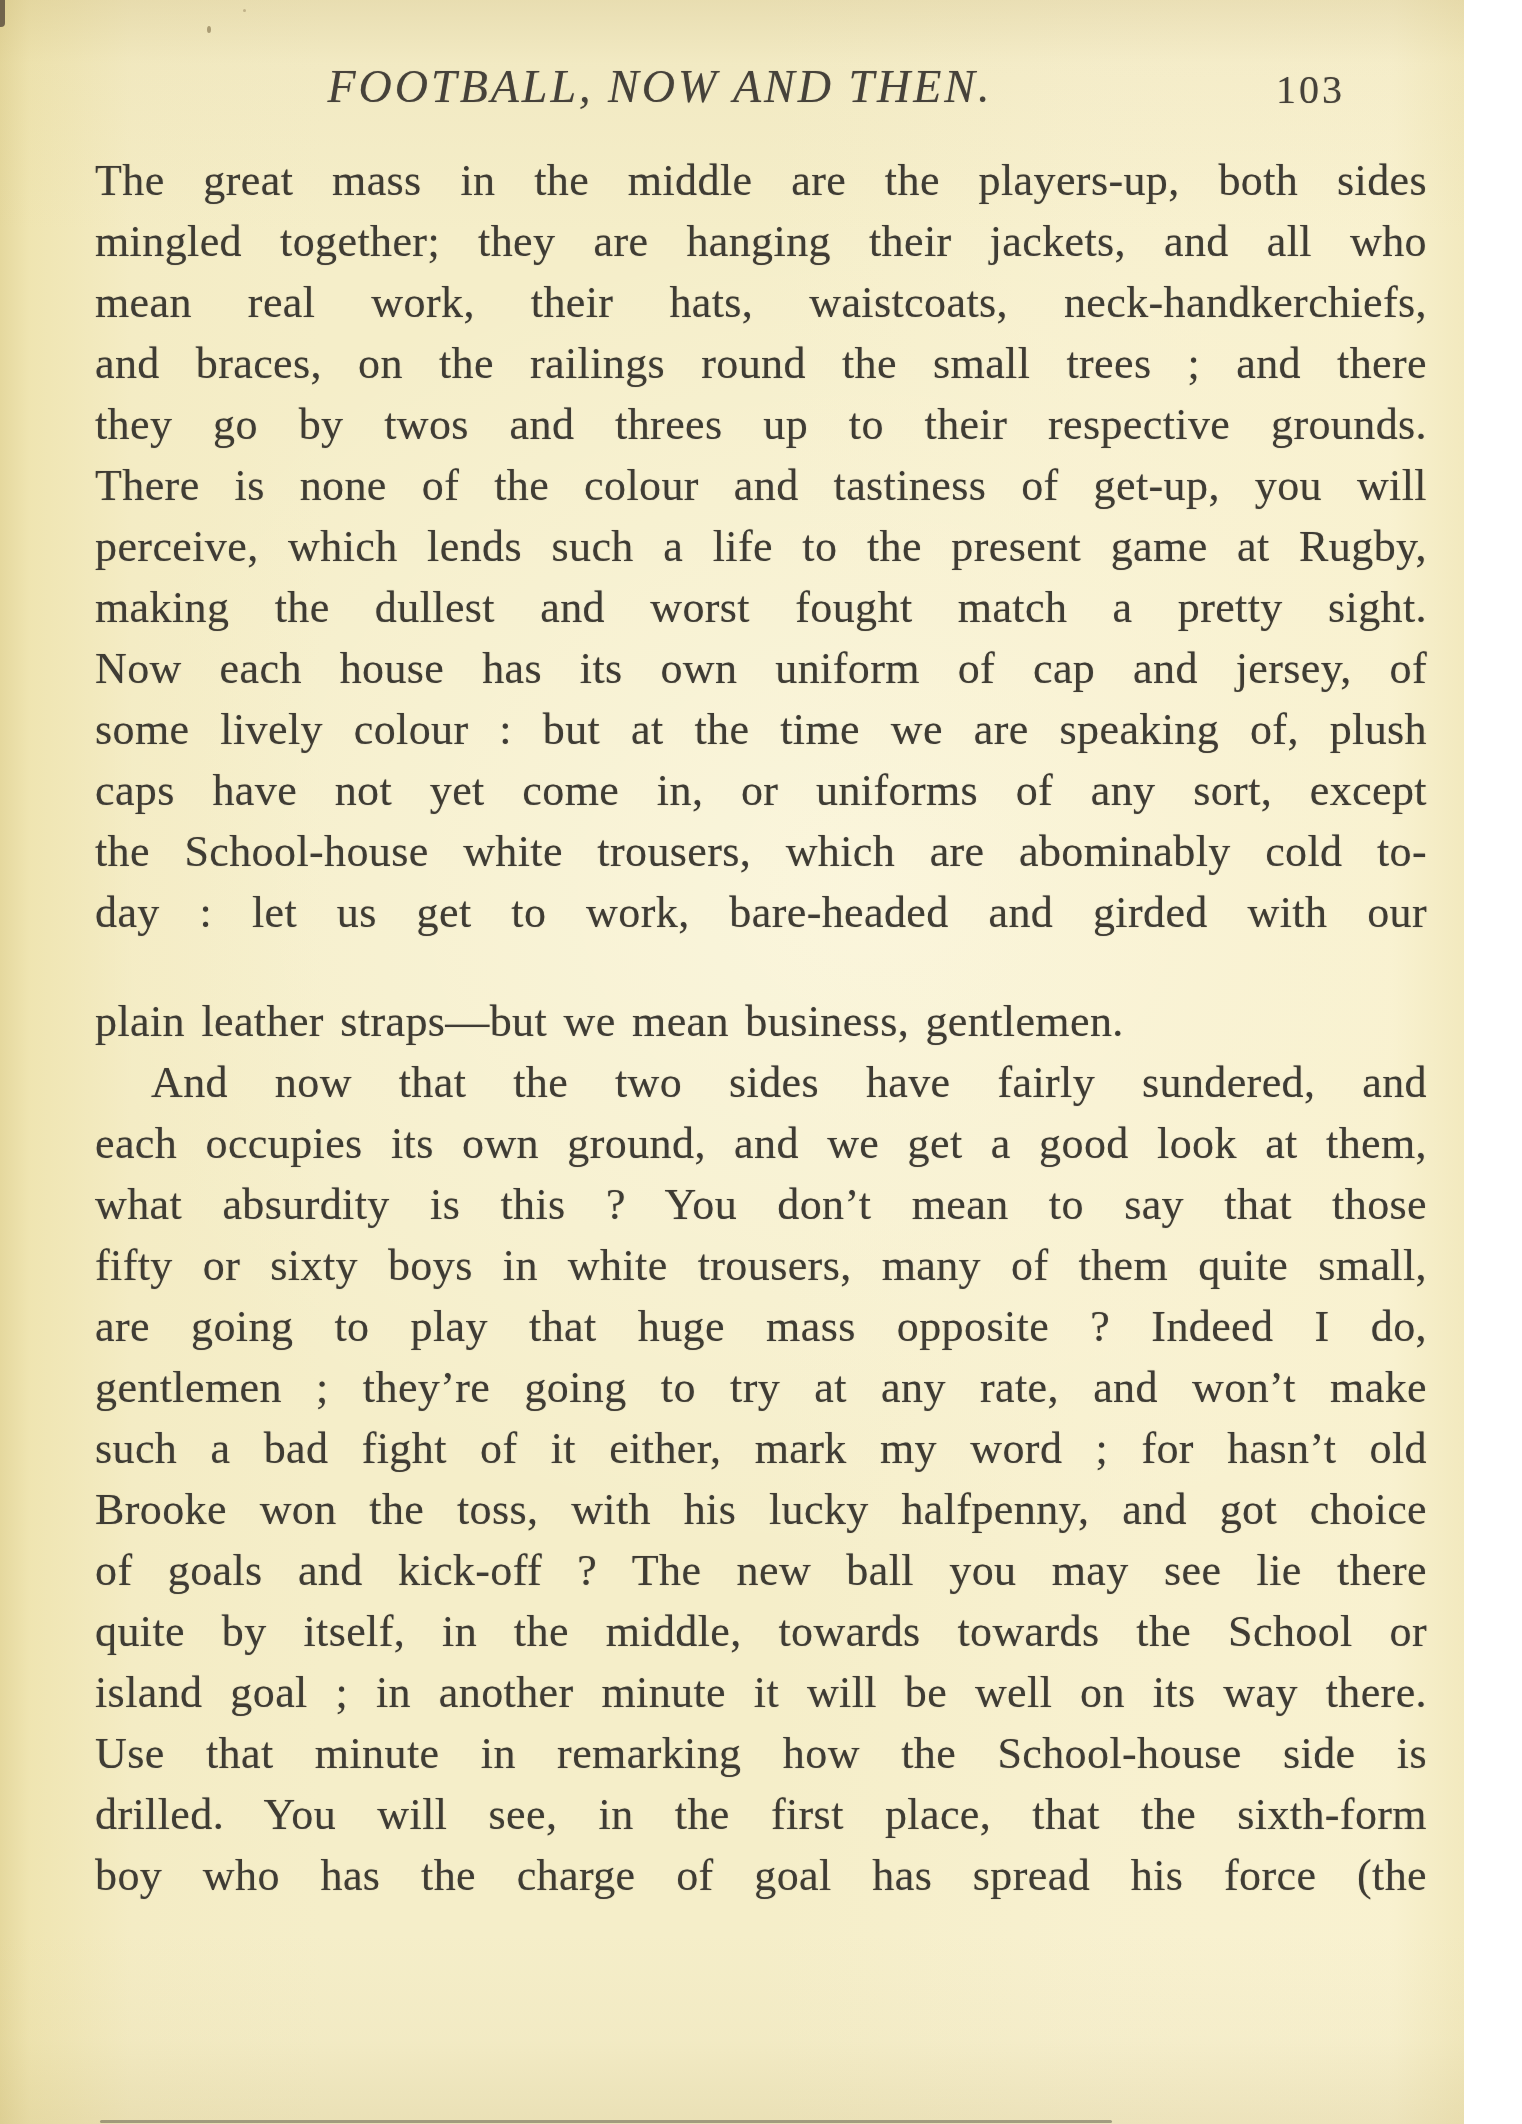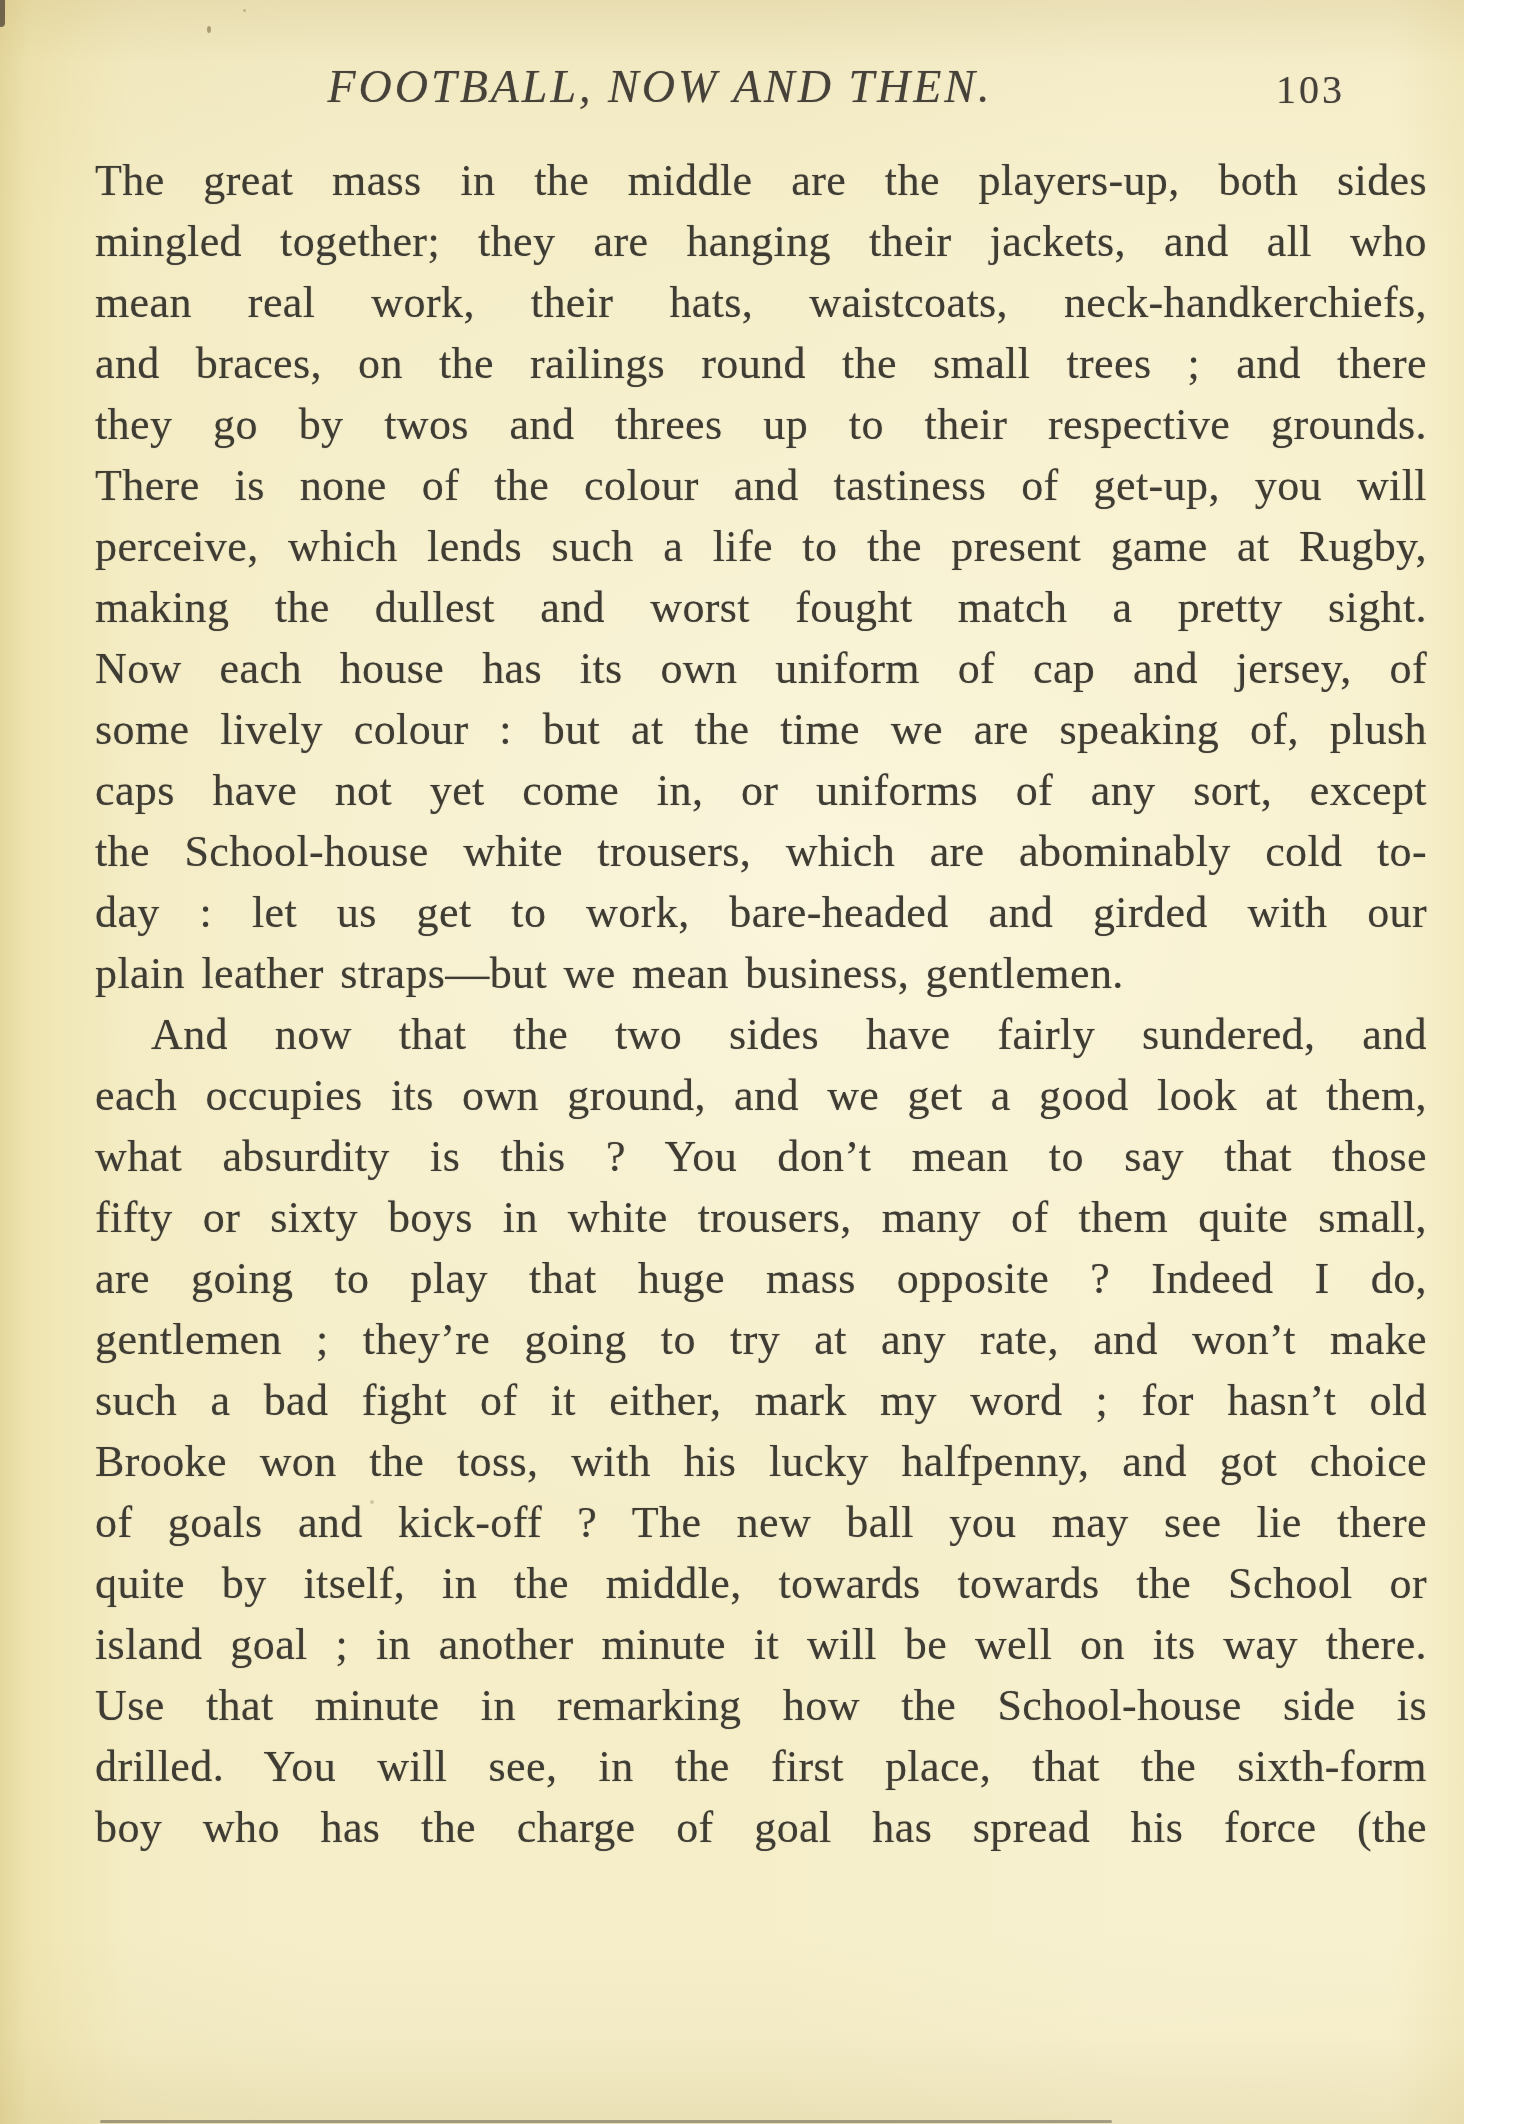--- a/index.html
+++ b/index.html
@@ -52,21 +52,21 @@
     line-height: 61px;
     font-size: 44px;
     color: #3f3c34;
     letter-spacing: 0.4px;
     word-spacing: 5px;
     text-align: justify;
     text-align-last: justify;
     white-space: nowrap;
     text-shadow: 0 0 1px rgba(63,60,52,0.5);
   }
-  .line.no-justify { text-align-last: left; }
+  .line.no-justify { text-align-last: left; margin-top: 48px; }
   .line.indent { text-indent: 56px; }
   
   .edge-sliver {
     position: absolute; left: 0; top: 0;
     width: 5px; height: 27px;
     background: #5e5140;
     border-radius: 0 0 4px 0;
     opacity: 0.85;
   }
   .speck { position: absolute; background: #8d7d57; border-radius: 50%; opacity: 0.7; }

